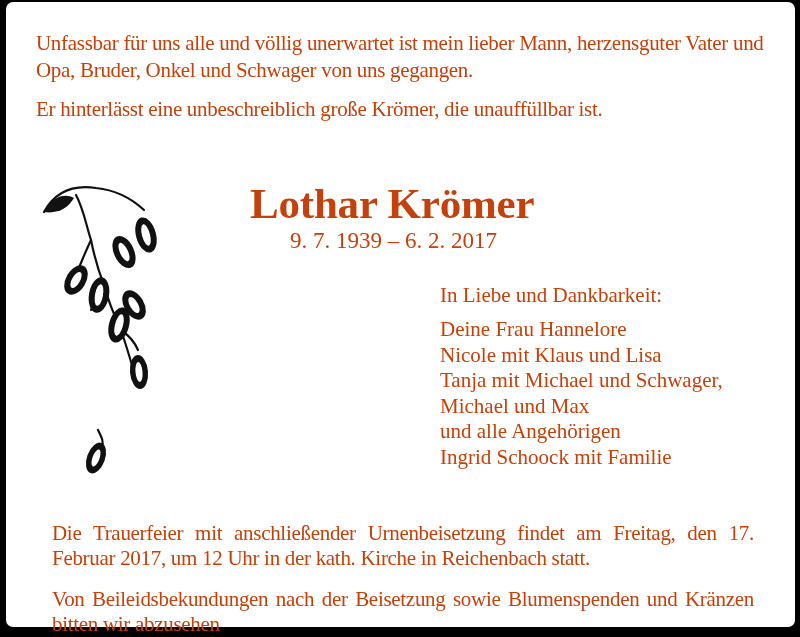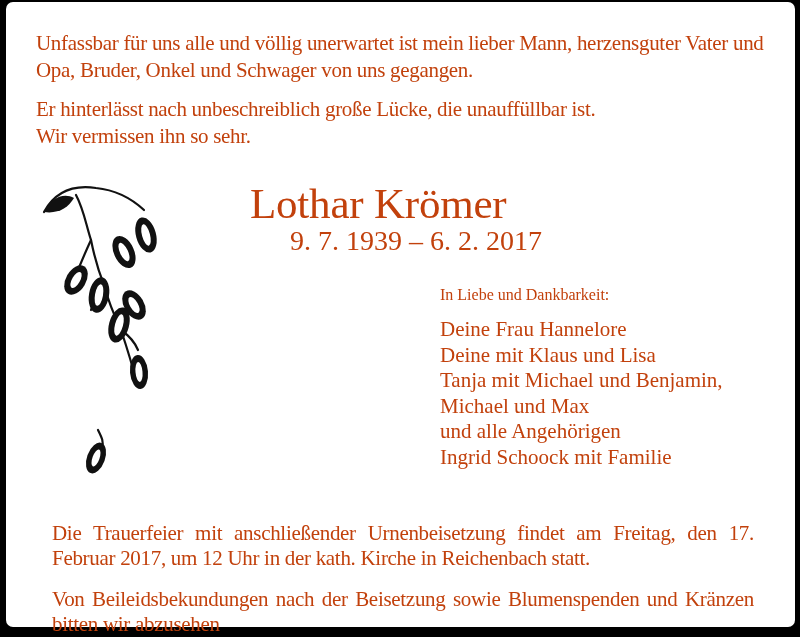--- a/index.html
+++ b/index.html
@@ -6,39 +6,38 @@
     body { width:800px; height:637px; background:#000; position:relative; overflow:hidden; }
     .card {
       position:absolute; left:6px; top:2px; width:789px; height:625px;
       background:#fff; color:#c2410c;
       font-family:"Liberation Serif", serif;
       border-radius:7px;
     }
     .intro { position:absolute; left:30px; top:28px; width:740px; font-size:21px; line-height:27px; letter-spacing:-0.3px; }
     .intro p { margin:0; }
     .intro p + p { margin-top:12px; }
-    .name { position:absolute; left:244px; top:178px; font-size:43px; font-weight:normal; letter-spacing:-0.2px; line-height:48px; }
-    .dates { position:absolute; left:284px; top:226px; font-size:28px; line-height:26px;text-align:right; }
-    .thanks { position:absolute; left:434px; top:280px; font-size:16px; line-height:26px; }
+    .name { position:absolute; left:244px; top:178px; font-size:43px; font-weight:bold; letter-spacing:-0.2px; line-height:48px; }
+    .dates { position:absolute; left:284px; top:226px; font-size:23px; line-height:26px;text-align:right; }
+    .thanks { position:absolute; left:434px; top:280px; font-size:21px; line-height:26px; }
     .family { position:absolute; left:434px; top:315px; font-size:21px; line-height:25.5px; }
     .family div { white-space:nowrap; }
     .outro { position:absolute; left:30px; top:503px; width:734px; font-size:21px; line-height:25px; letter-spacing:-0.3px; text-align:justify; }
     .outro p { margin:16px; }
     .branch { position:absolute; left:30px; top:178px; width:130px; height:300px; }
   </style>
 </head>
 <body>
 
 <div class="card">
 
   <div class="intro">
     <p>Unfassbar für uns alle und völlig unerwartet ist mein lieber Mann, herzensguter Vater und Opa, Bruder, Onkel und Schwager von uns gegangen.</p>
     <p>
-      <span>Er hinterlässt nach unbeschreiblich große Lücke, die unauffüllbar ist.</span><br>
-      <span>Wir vermissen ihn so sehr.</span>
+      <span>Er hinterlässt eine unbeschreiblich große Krömer, die unauffüllbar ist.</span><br>
     </p>
   </div>
 
   <svg class="branch" viewBox="0 0 130 300">
     <g fill="none" stroke="#111" stroke-width="2.2" stroke-linecap="round">
       <path d="M8,32 C20,10 40,5 60,8 C80,10 95,18 108,30"></path>
       <path d="M40,15 C48,30 50,45 55,60 C58,75 62,90 68,105 C72,120 78,135 85,150 C90,165 95,180 100,200"></path>
       <path d="M55,60 C48,75 44,85 40,95"></path>
       <path d="M68,105 C62,115 58,120 55,130"></path>
       <path d="M85,150 C92,155 98,160 102,170"></path>
@@ -66,22 +65,22 @@
       <ellipse cx="60" cy="278" rx="3.5" ry="9" transform="rotate(20 60 278)"></ellipse>
     </g>
   </svg>
 
   <div class="name">Lothar Krömer</div>
   <div class="dates">9. 7. 1939 – 6. 2. 2017</div>
 
   <div class="thanks">In Liebe und Dankbarkeit:</div>
   <div class="family">
     <div>Deine Frau Hannelore</div>
-    <div>Deine mit Klaus und Lisa</div>
-    <div>Tanja mit Michael und Benjamin,</div>
+    <div>Nicole mit Klaus und Lisa</div>
+    <div>Tanja mit Michael und Schwager,</div>
     <div>Michael und Max</div>
     <div>und alle Angehörigen</div>
     <div>Ingrid Schoock mit Familie</div>
   </div>
 
   <div class="outro">
     <p>Die Trauerfeier mit anschließender Urnenbeisetzung findet am Freitag, den 17. Februar 2017, um 12 Uhr in der kath. Kirche in Reichenbach statt.</p>
     <p>Von Beileidsbekundungen nach der Beisetzung sowie Blumenspenden und Kränzen bitten wir abzusehen</p>
   </div>
 </div>

